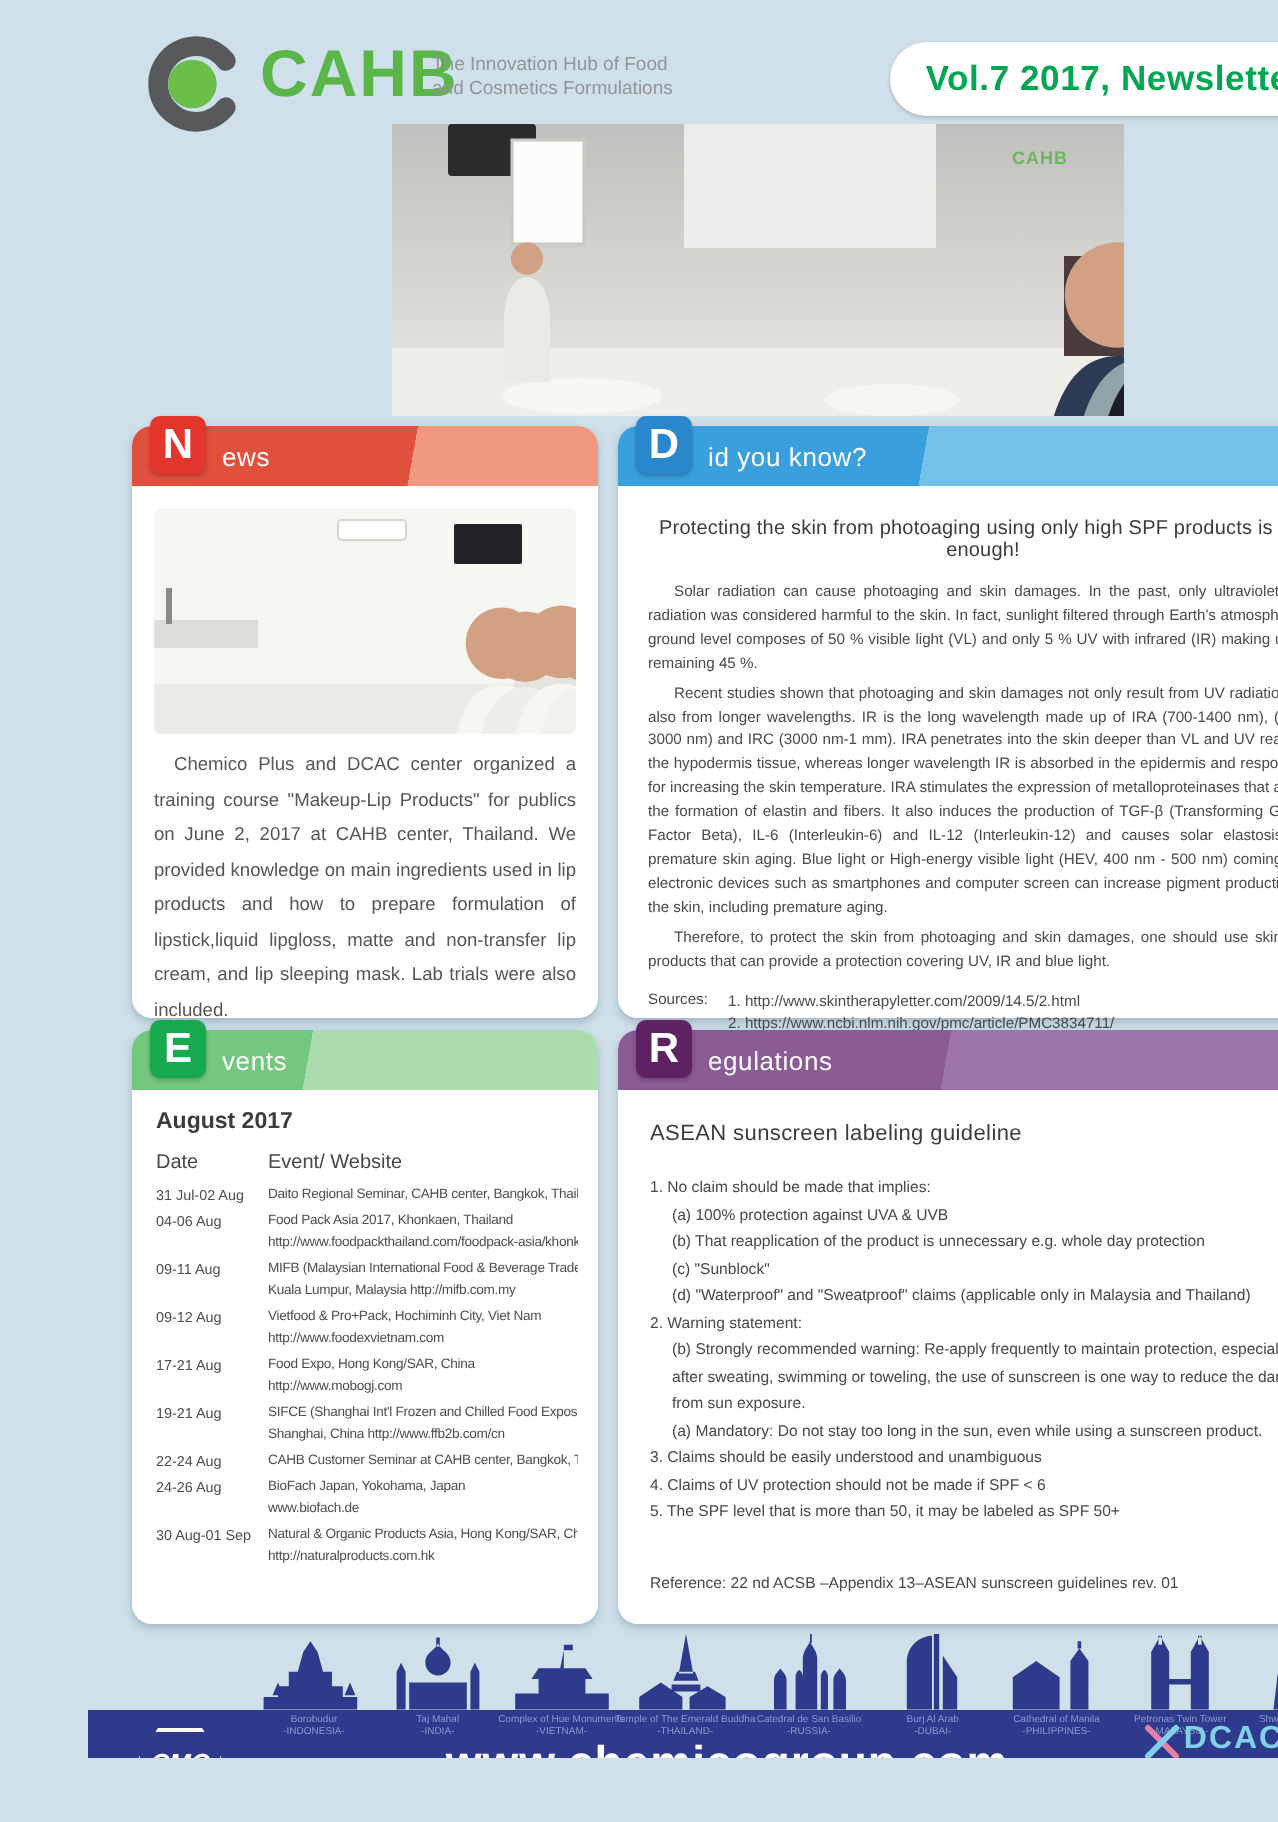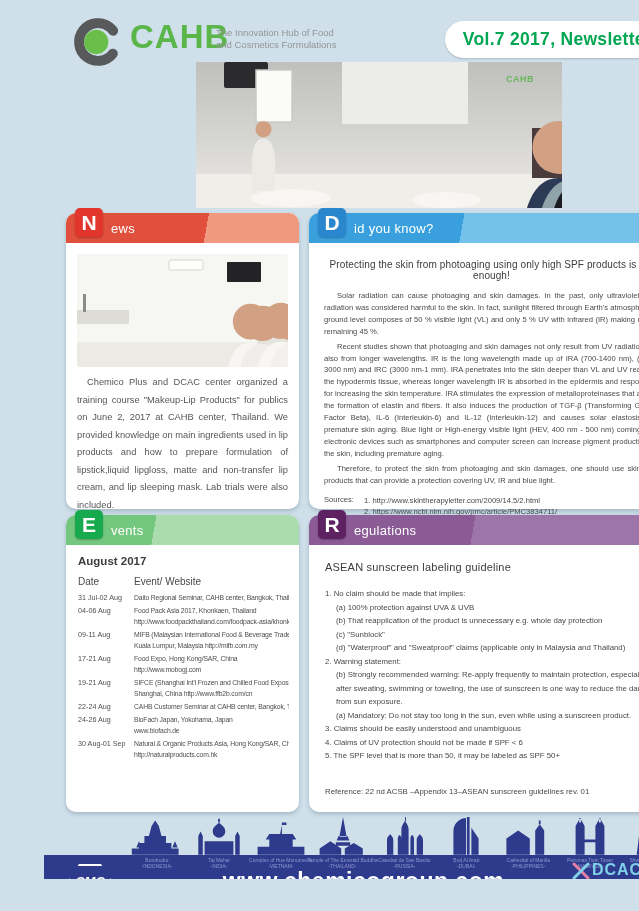--- a/index.html
+++ b/index.html
@@ -245,20 +245,28 @@
 
           <div class="ev-row">
             <div class="ev-date">09-11 Aug</div>
             <div class="ev-lines">
 
             <div class="ev-line">MIFB (Malaysian International Food &amp; Beverage Trade Fair),</div>
               <div class="ev-line">Kuala Lumpur, Malaysia http://mifb.com.my</div>
             </div>
           </div>
 
+          <div class="ev-row">
+            <div class="ev-date">09-12 Aug</div>
+            <div class="ev-lines">
+
+            <div class="ev-line">Vietfood &amp; Pro+Pack, Hochiminh City, Viet Nam</div>
+              <div class="ev-line">http://www.foodexvietnam.com</div>
+            </div>
+          </div>
 
           <div class="ev-row">
             <div class="ev-date">17-21 Aug</div>
             <div class="ev-lines">
 
             <div class="ev-line">Food Expo, Hong Kong/SAR, China</div>
               <div class="ev-line">http://www.mobogj.com</div>
             </div>
           </div>
 

